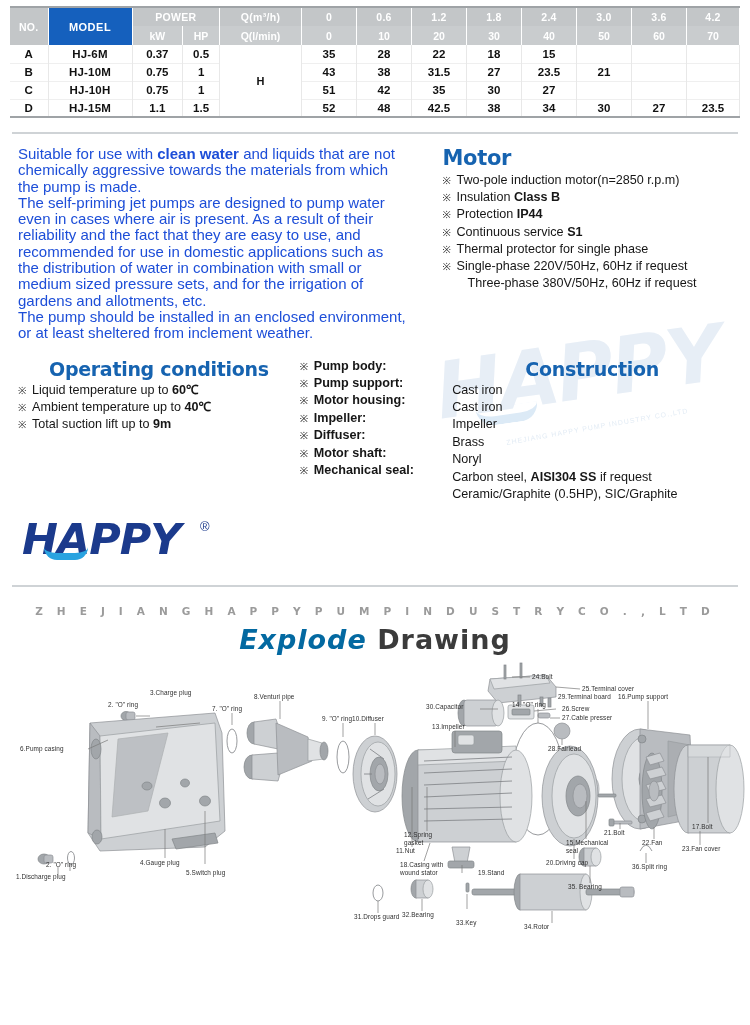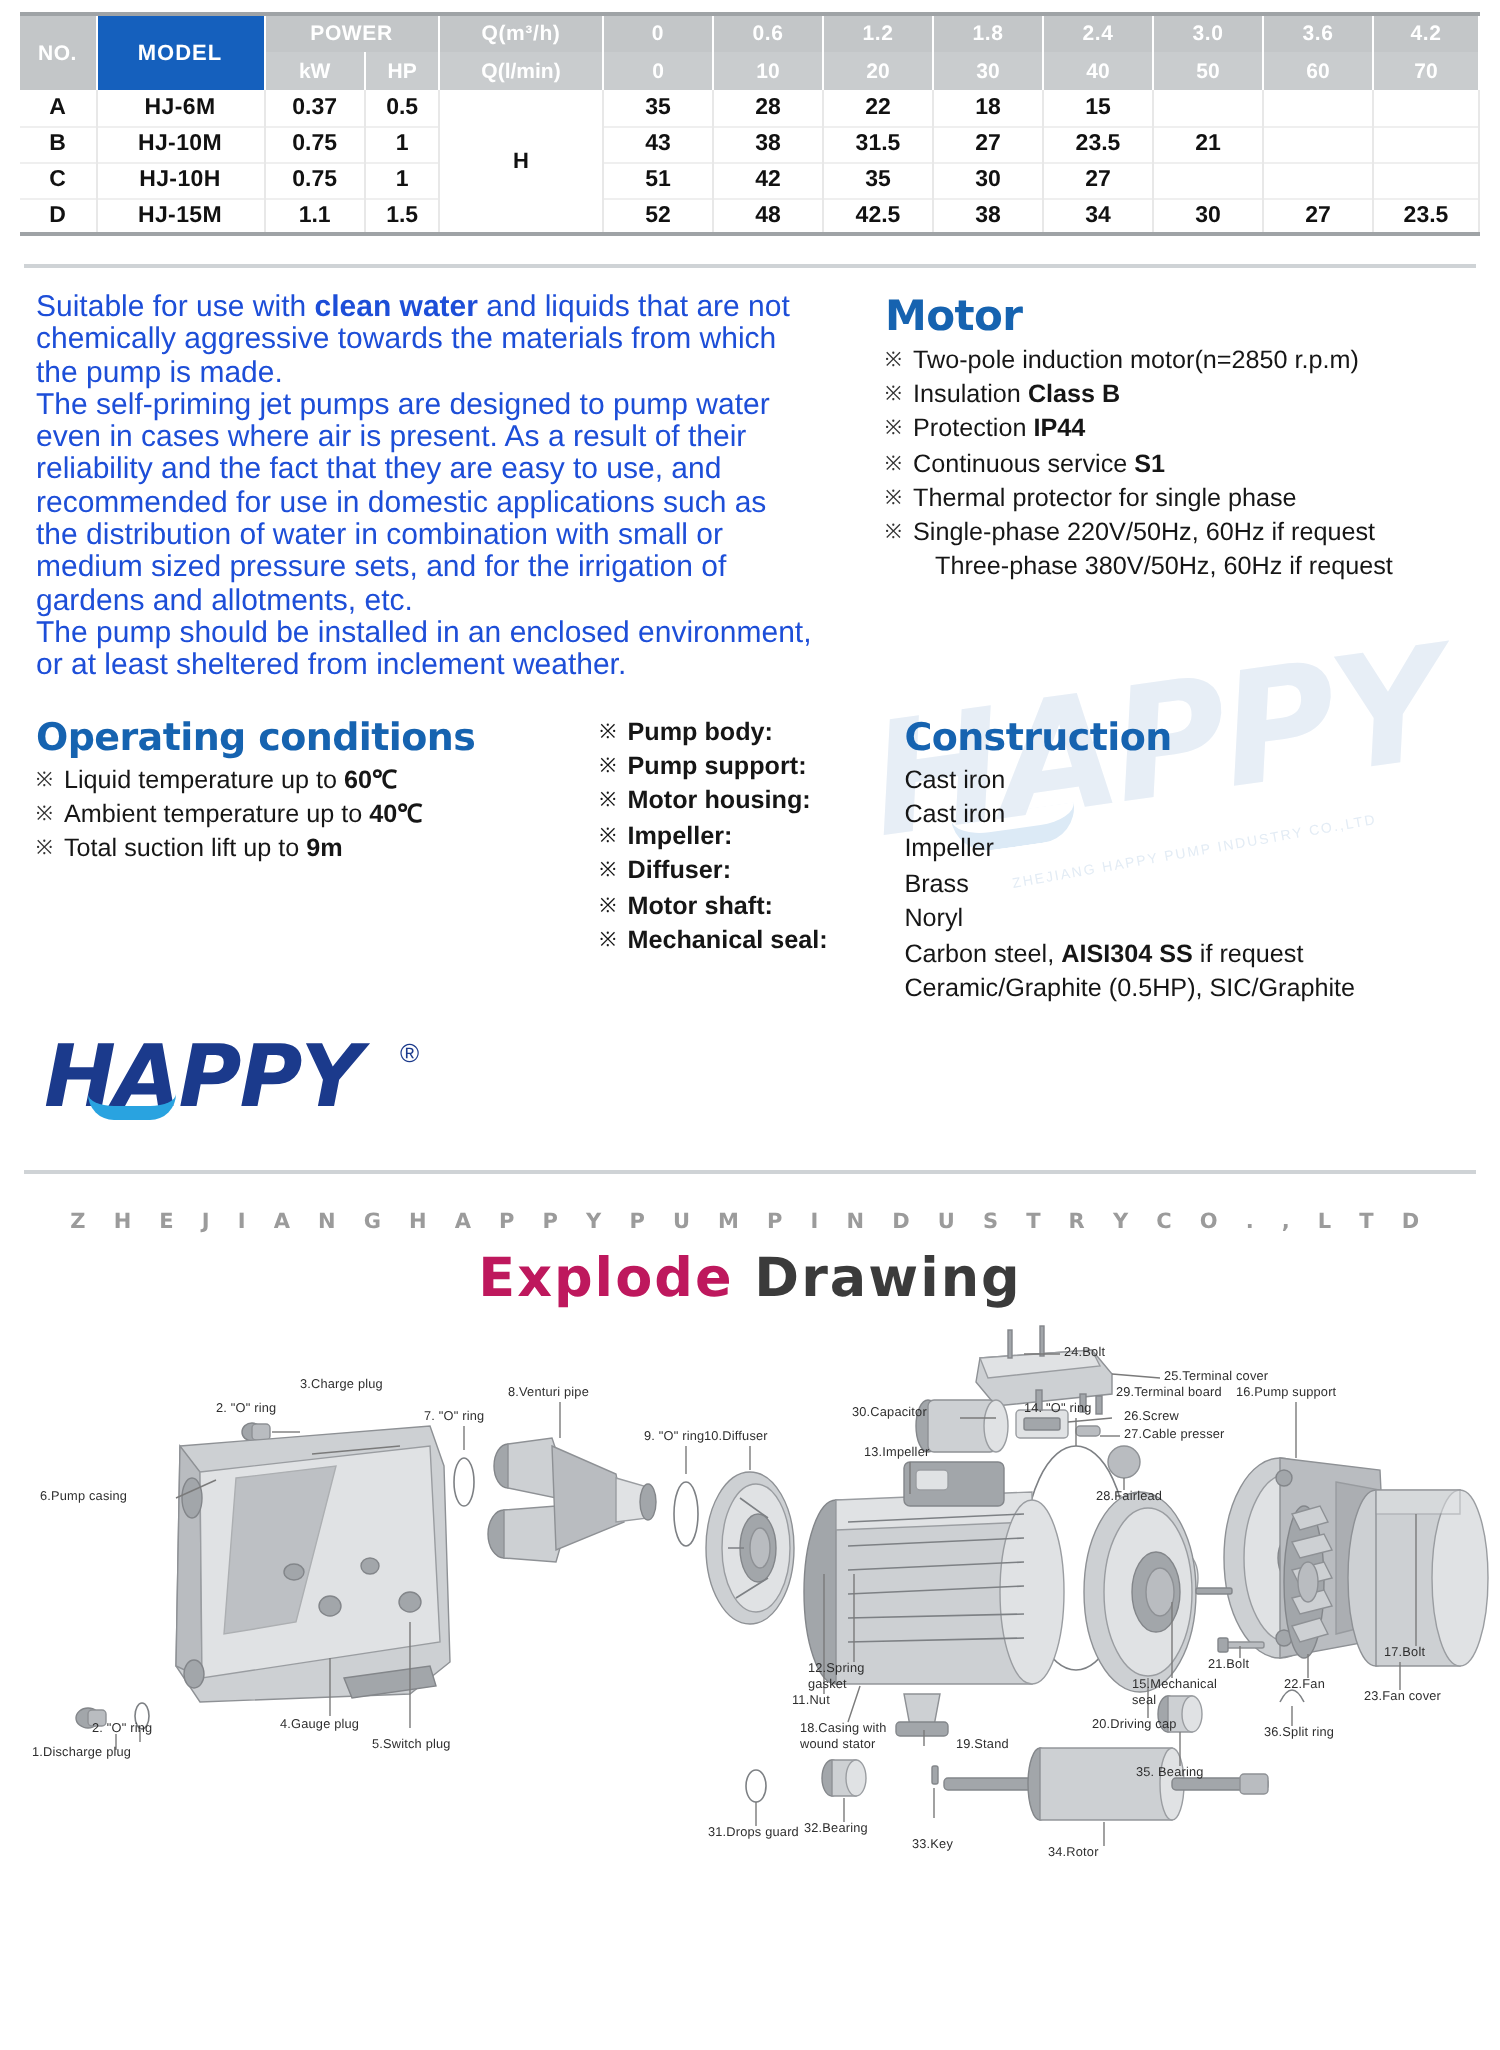--- a/index.html
+++ b/index.html
@@ -102,21 +102,21 @@
   
   .body-area { padding: 12px 18px 0 18px; position: relative; }
   h2.sec {
     color: #1663b0;
     font-size: 21px;
     font-weight: bold;
     letter-spacing: -0.3px;
     margin-bottom: 2px;
     font-family: "DejaVu Sans", sans-serif;
   }
-  h2.sec.small { font-size: 19px; }
+  h2.sec.small { font-size: 19px; text-align: center; }
   .para {
     font-size: 15px;
     line-height: 16.3px;
     color: #1d4ed8;
     max-width: 390px;
   }
   .para b { font-weight: bold; }
   .two-col { display: flex; }
   .col-left { width: 430px; }
   .col-right { width: 300px; padding-left: 4px; }
@@ -196,21 +196,21 @@
     font-weight: bold;
     font-family: "DejaVu Sans", sans-serif;
   }
   .draw-title {
     font-size: 27px;
     font-weight: bold;
     letter-spacing: 1px;
     margin-top: 7px;
     font-family: "DejaVu Sans", sans-serif;
   }
-  .draw-title .t1 { color: #be185d; }
+  .draw-title .t1 { color: #0369a1; font-style: italic; }
   .draw-title .t2 { color: #3b3b3b; }
 
   .drawing {
     position: relative;
     width: 750px;
     height: 295px;
     margin-top: 6px;
   }
   .lbl {
     position: absolute;

